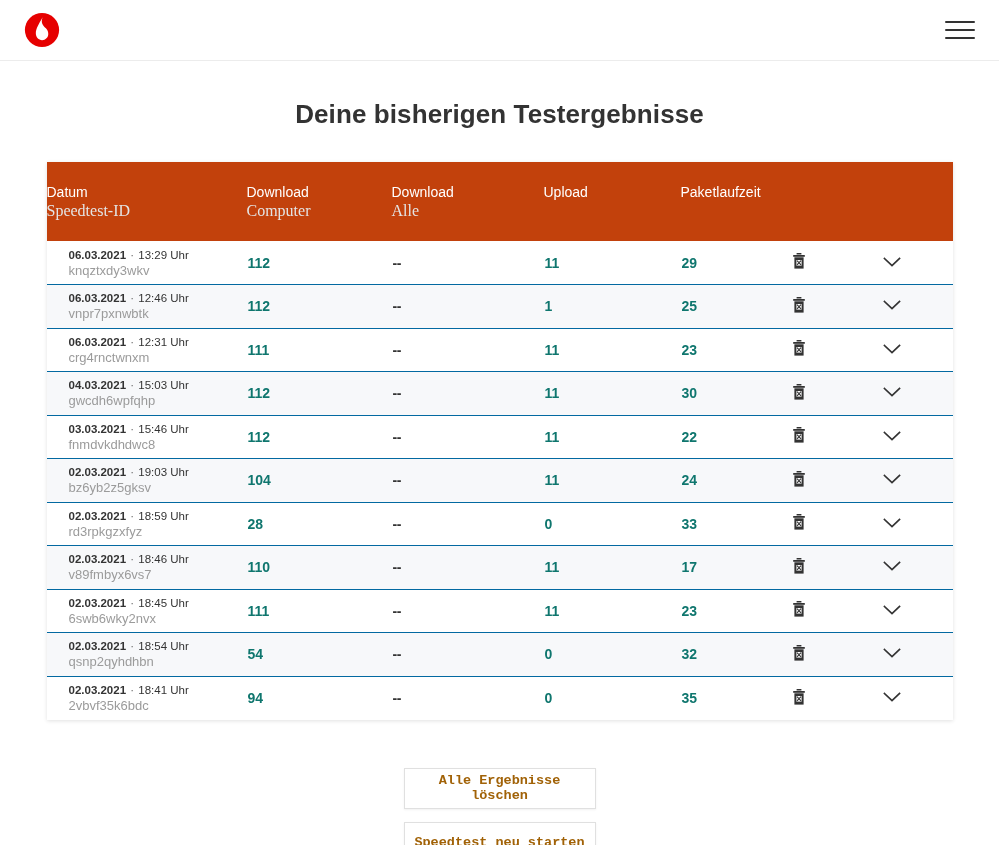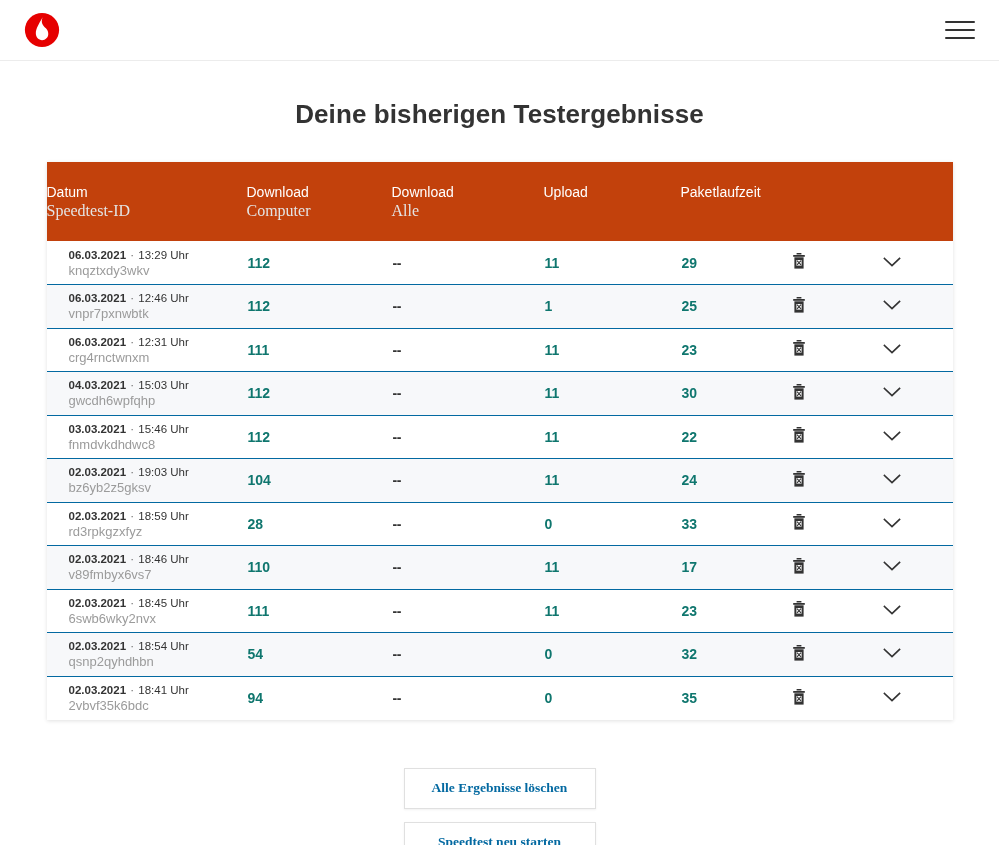--- a/index.html
+++ b/index.html
@@ -175,22 +175,22 @@
     align-items: center;
     gap: 13px;
     padding-top: 48px;
   }
   .btn {
     width: 192px;
     height: 41px;
     background: #ffffff;
     border: 1px solid #e0e0e0;
     box-shadow: 0 1px 2px rgba(0,0,0,0.06);
-    color: #0369a1;
-    font-family: Liberation Serif, serif;
+    color: #a16207;
+    font-family: Liberation Mono, monospace;
     font-size: 13.5px;
     font-weight: 700;
     cursor: pointer;
     display: flex;
     align-items: center;
     justify-content: center;
   }
 </style>
 </head>
 <body>

